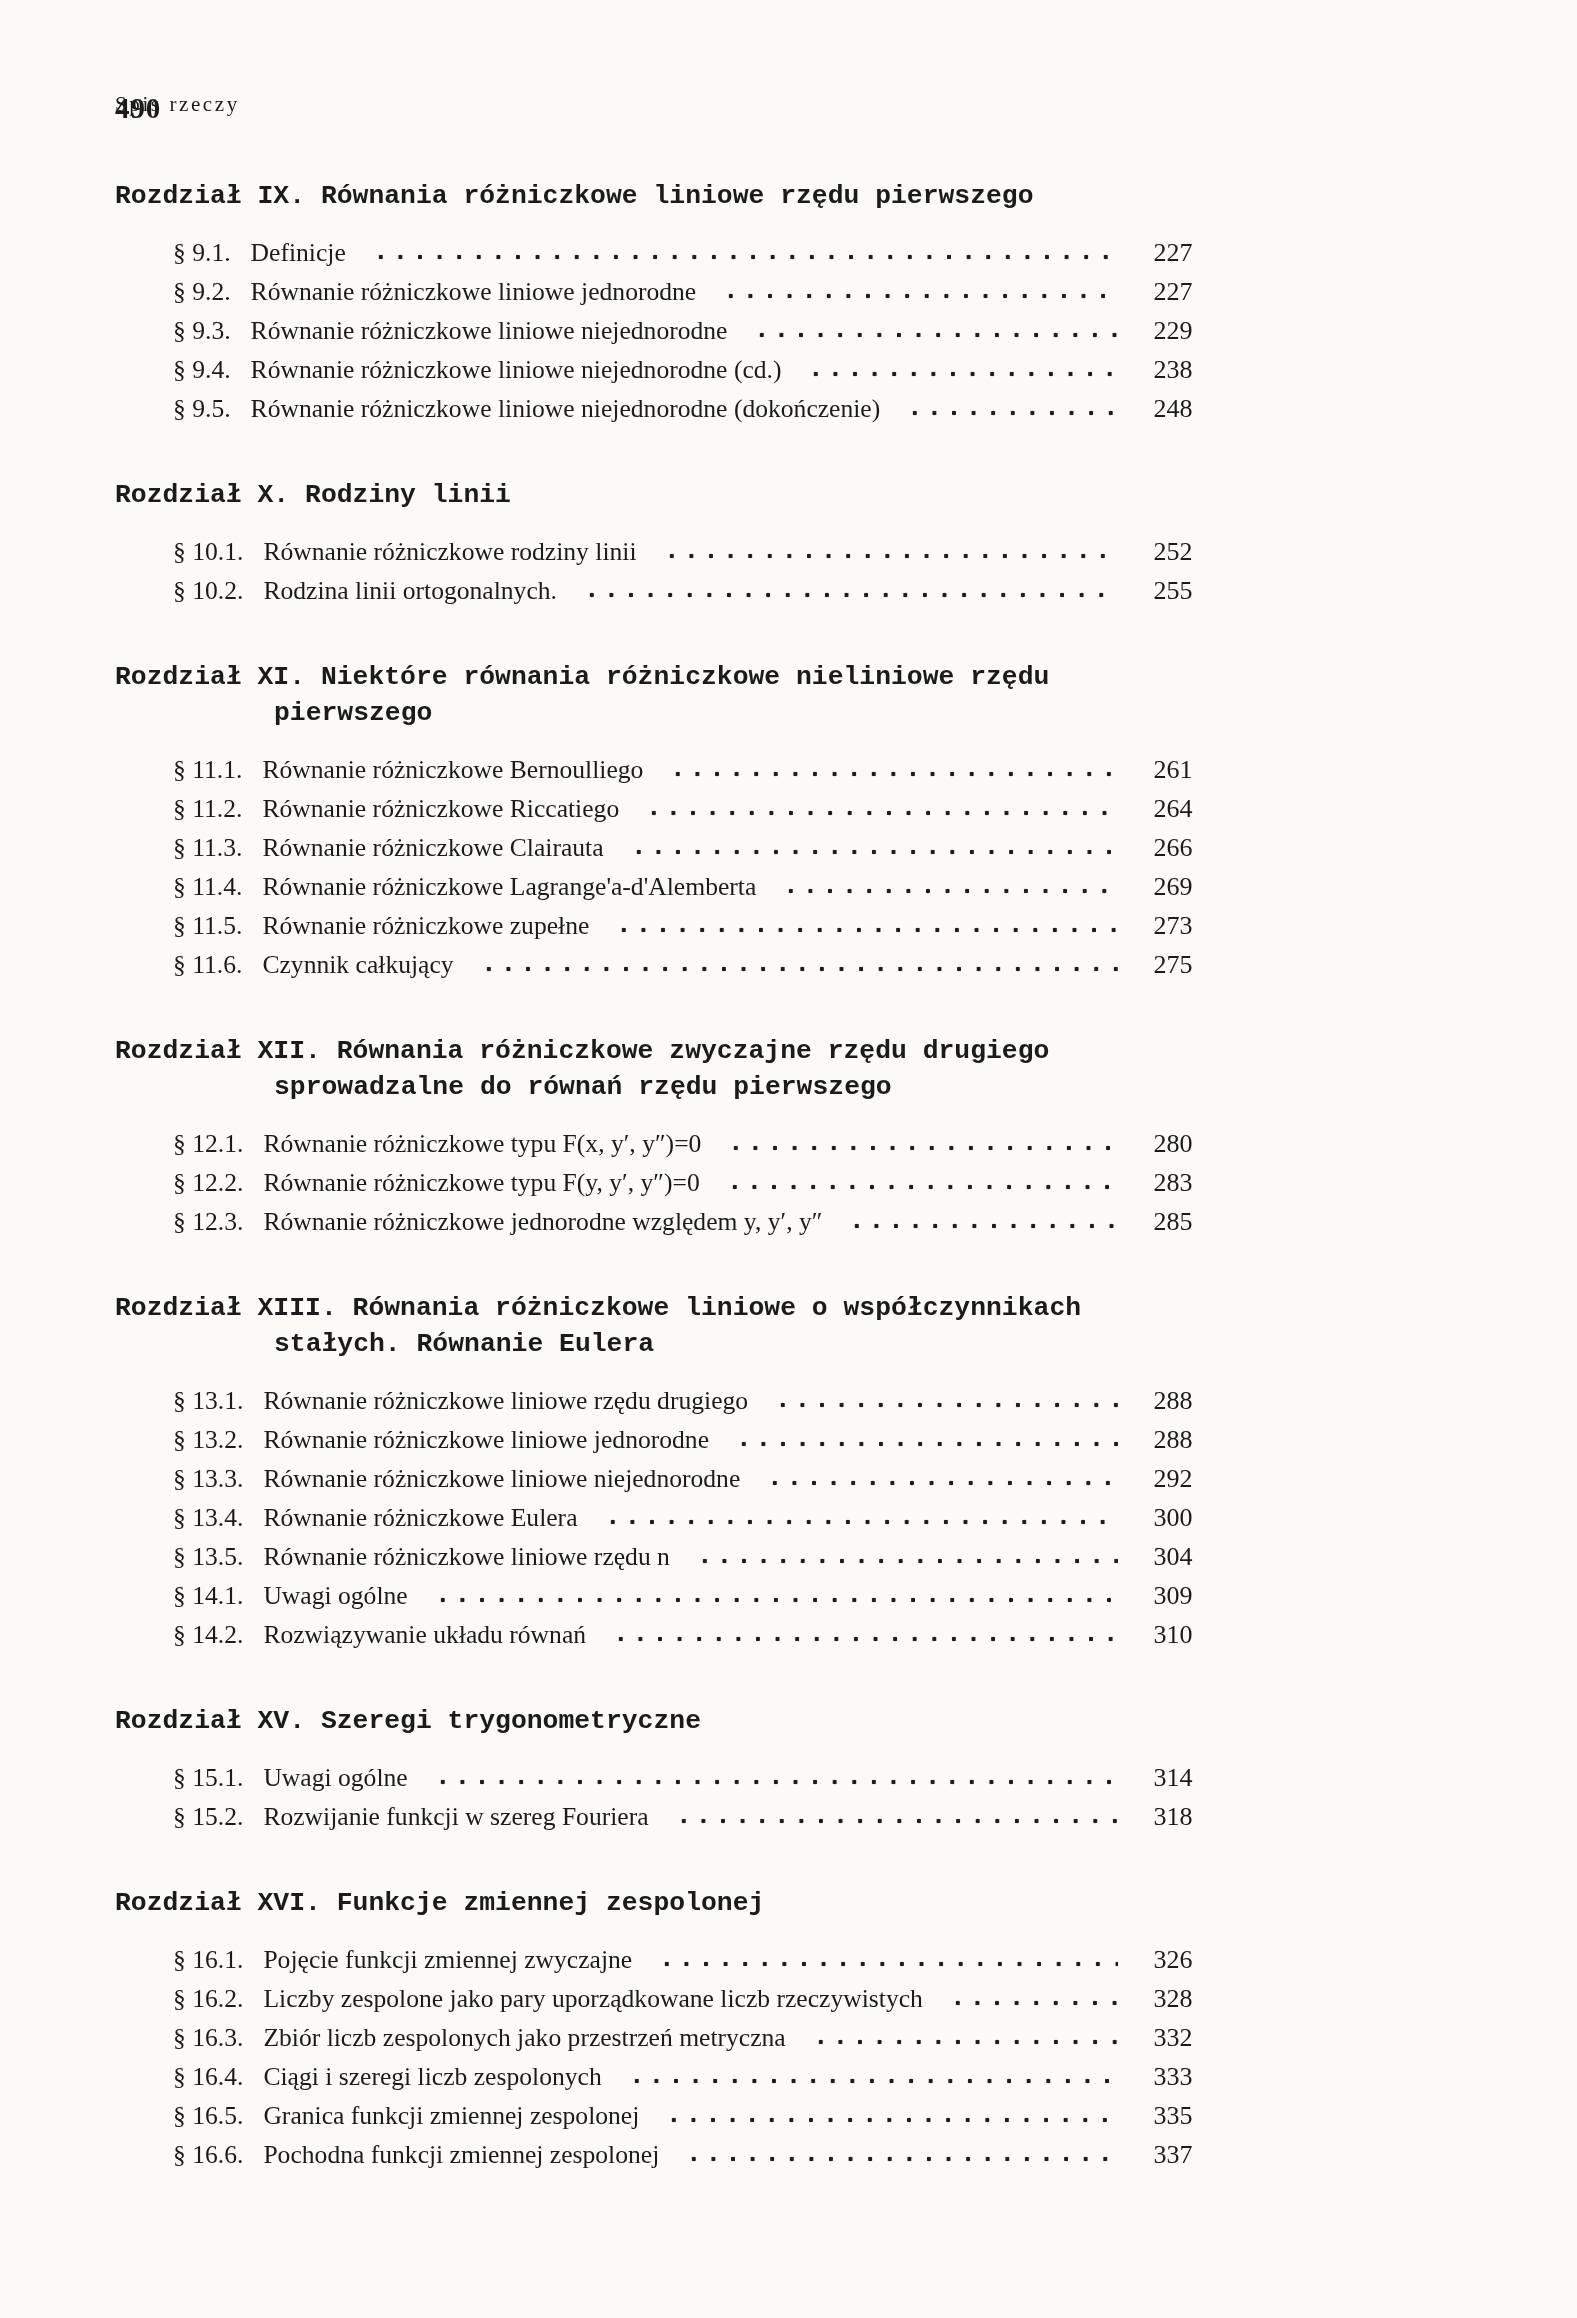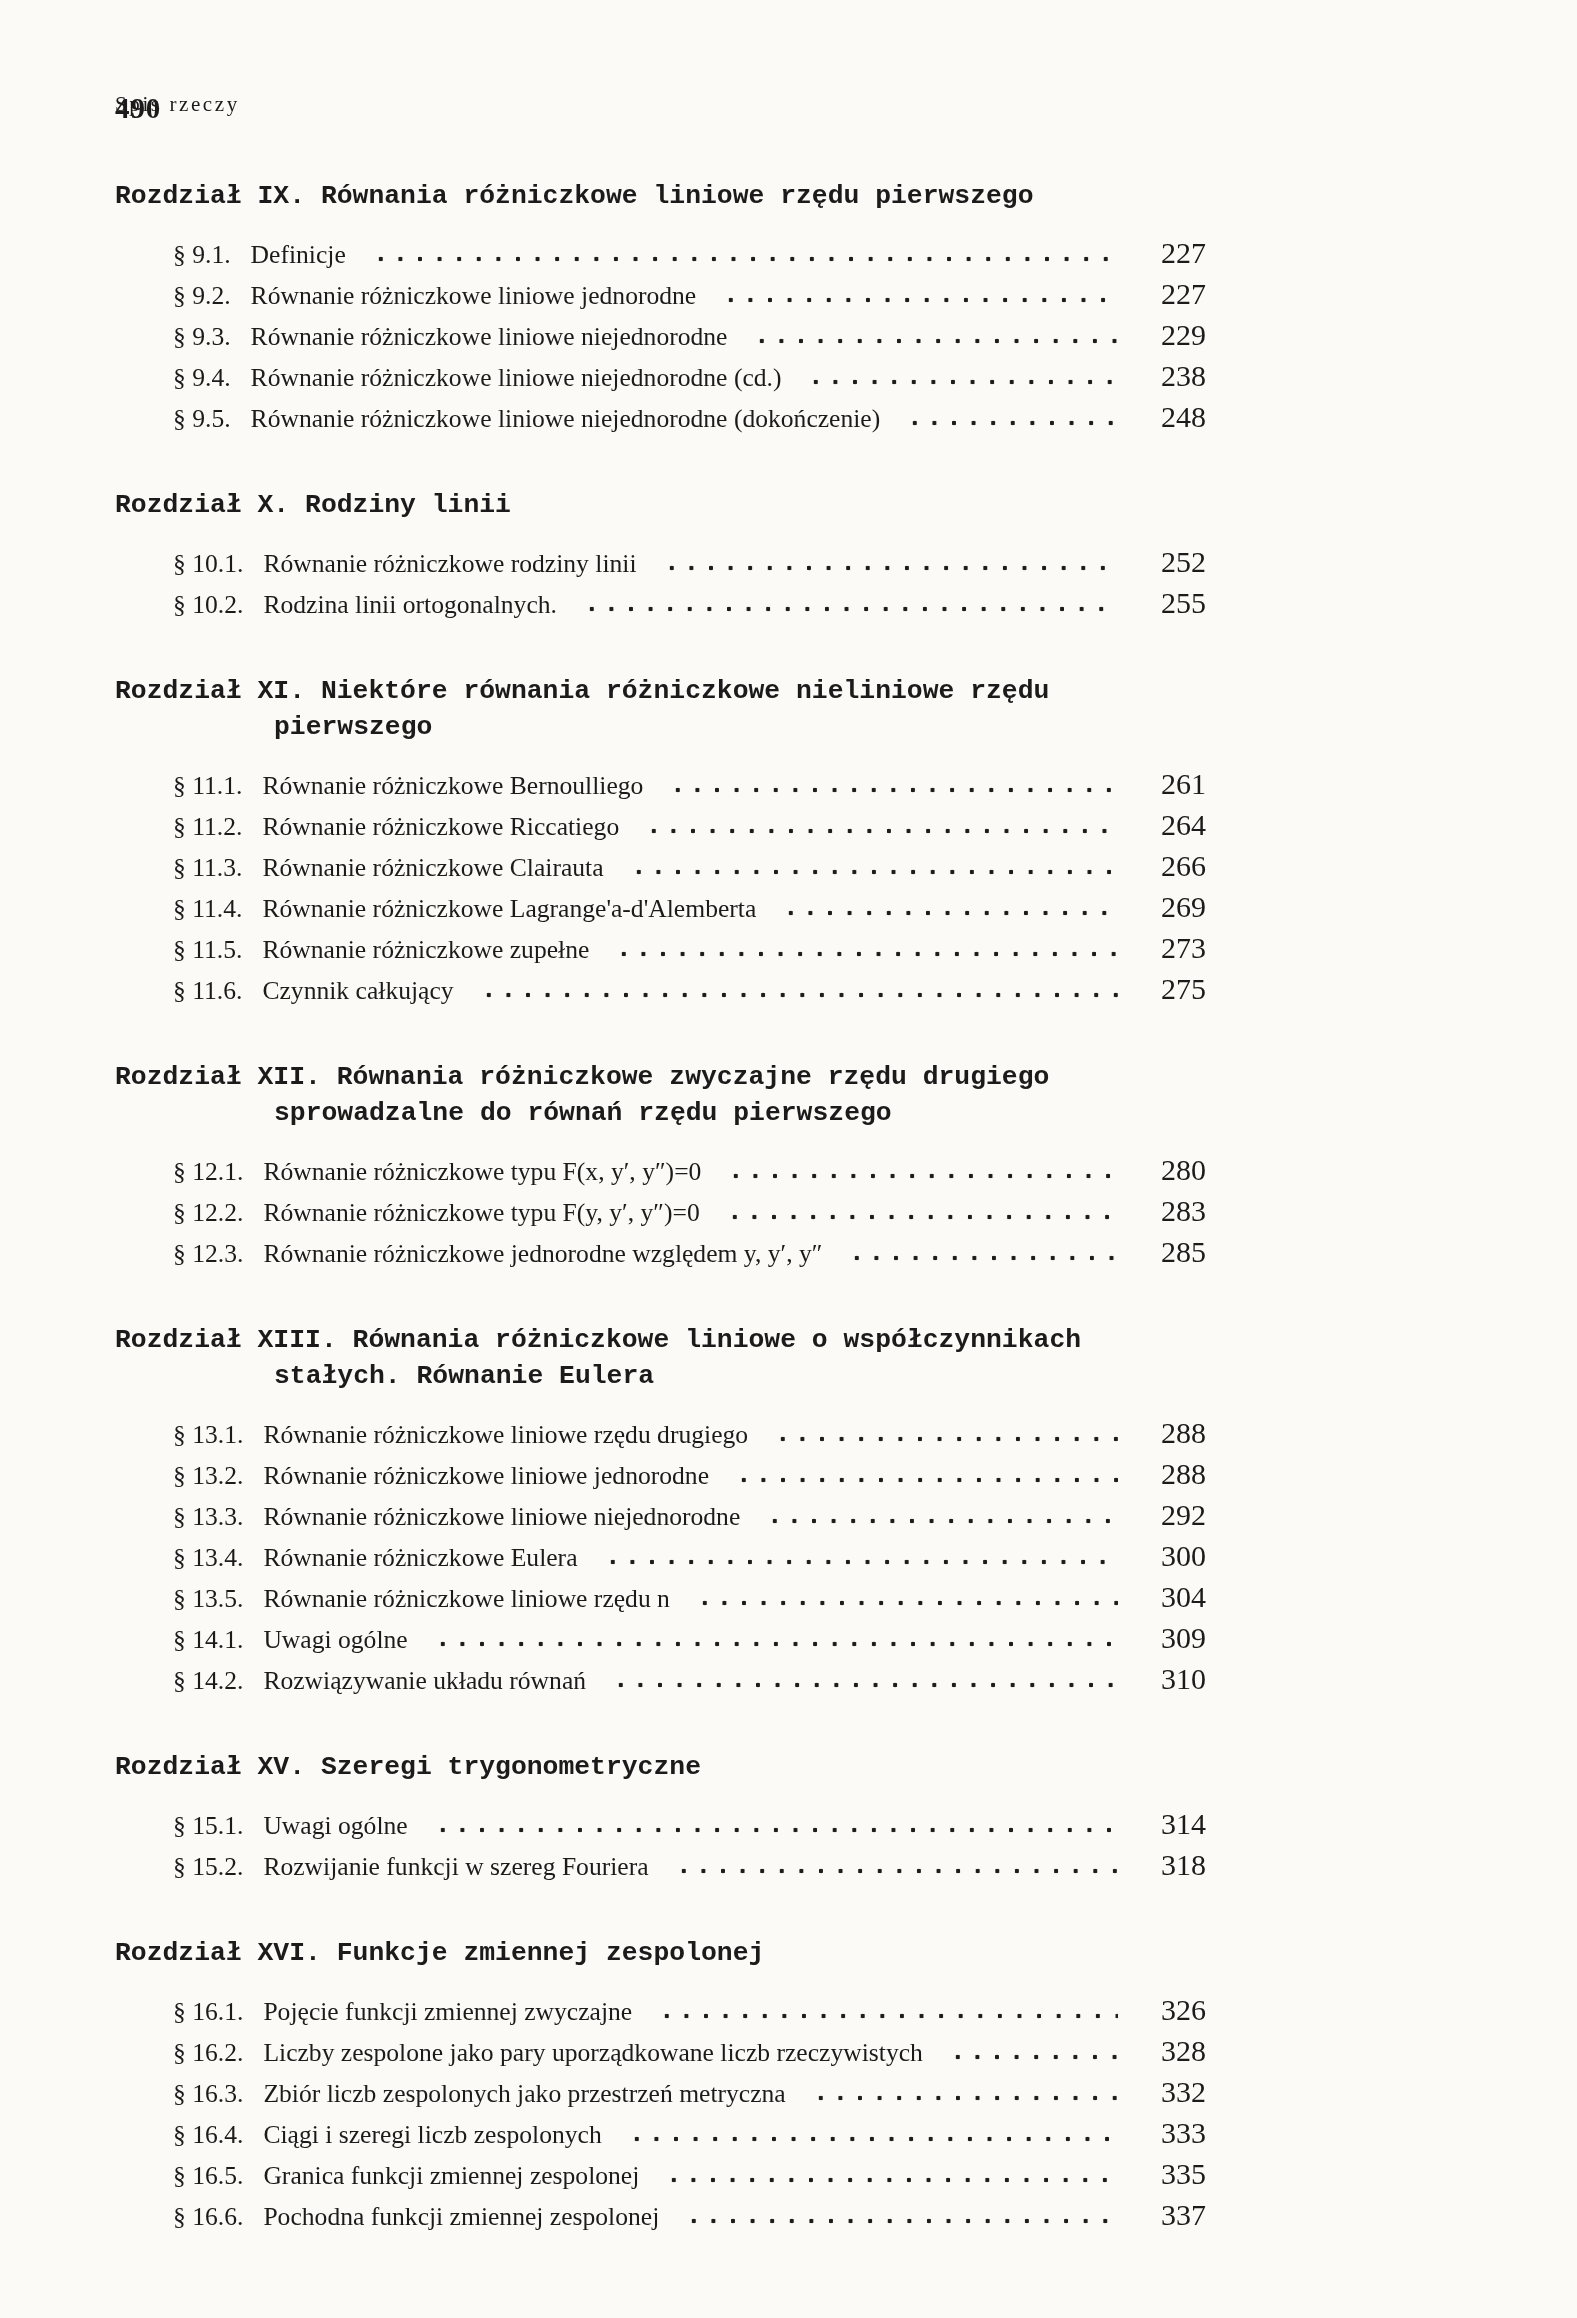--- a/index.html
+++ b/index.html
@@ -74,22 +74,22 @@
     height: 7.7px;
     margin: 0 13.6px 0 17px;
     background-image: radial-gradient(circle, #1c1c1c 2px, rgba(0,0,0,0) 2.5px);
     background-size: 19.6px 7.7px;
     background-repeat: repeat-x;
     background-position: left bottom;
   }
   .sec-page {
     flex: 0 0 auto;
     width: 66px;
-    text-align: right;
-    font-size: 30px;
+    text-align: center;
+    font-size: 26px;
   }
 </style>
 </head>
 <body>
 
 <div class="page">
 
   <header class="page-header">
     <span class="folio">490</span>
     <span class="running-title">Spis rzeczy</span>

